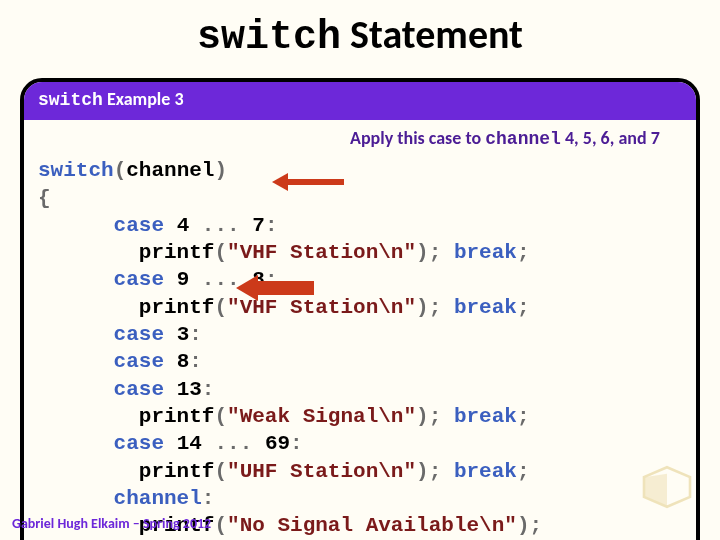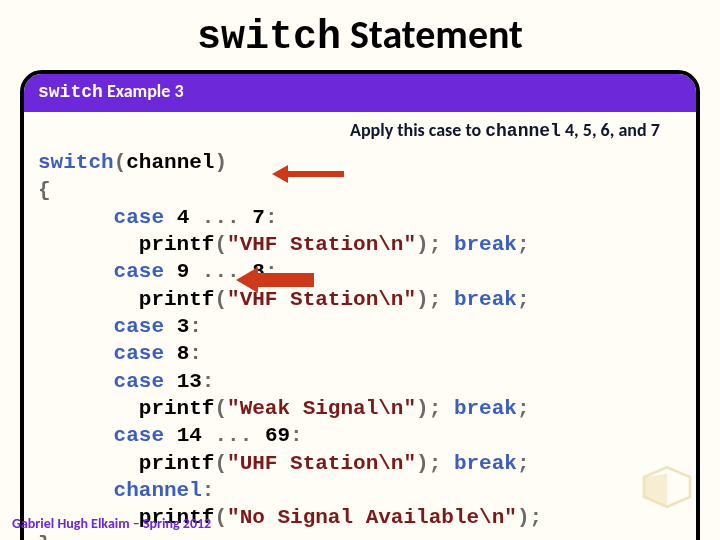--- a/index.html
+++ b/index.html
@@ -10,21 +10,21 @@
     font-family: Calibri, Arial, sans-serif;
     position: relative;
     overflow: hidden;
   }
   .slide-title {
     text-align: center;
     font-size: 40px;
     font-weight: bold;
     color: #000;
     margin-top: 10px;
-    margin-bottom: 10px;
+    margin-bottom: 18px;
   }
   .slide-title .mono { font-family: "Courier New", monospace; }
   .panel {
     margin: 0 20px;
     background: #fffdf5;
     border: 4px solid #000;
     border-radius: 22px;
     overflow: hidden;
     position: relative;
   }
@@ -48,21 +48,21 @@
   }
   .k-blue   { color: #3b5fbf; }
   .k-grey   { color: #6a6a6a; }
   .k-maroon { color: #7a1a1a; }
   .k-black  { color: #000; }
   .annotation {
     position: absolute;
     font-family: Calibri, Arial, sans-serif;
     font-size: 18px;
     font-weight: bold;
-    color: #0f172a;
+    color: #4c1d95;
     white-space: normal;
     line-height: 1.15;
   }
   .annotation .mono { font-family: "Courier New", monospace; font-weight: bold; }
   .ann1 { top: 8px; left: 326px; width: 330px; }
   .ann2 { top: 150px; left: 296px; width: 330px; }
   .arrow1 {
     position: absolute;
     top: 55px; left: 248px;
     width: 72px; height: 14px;

